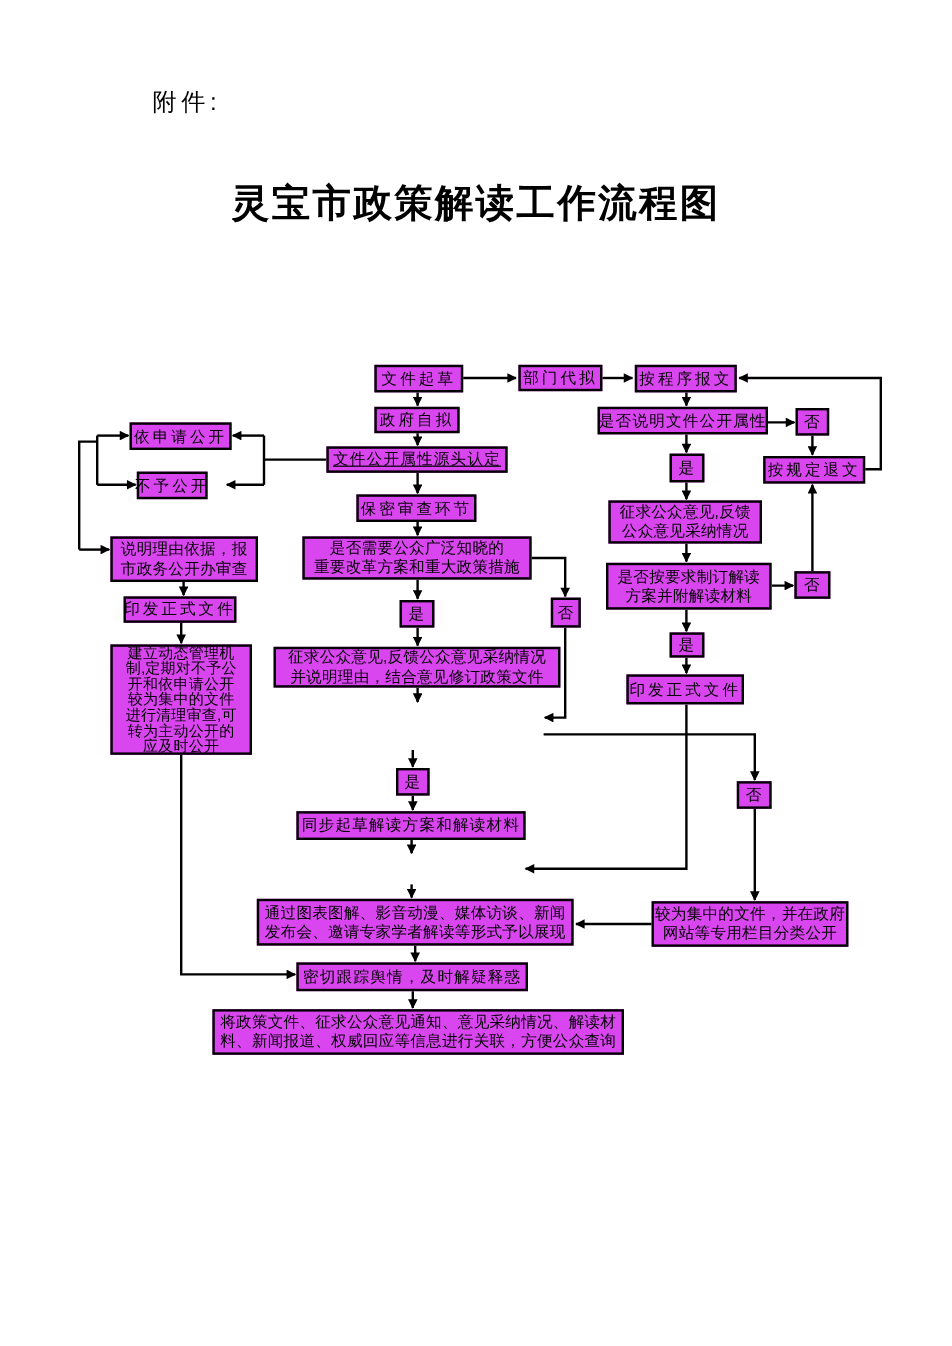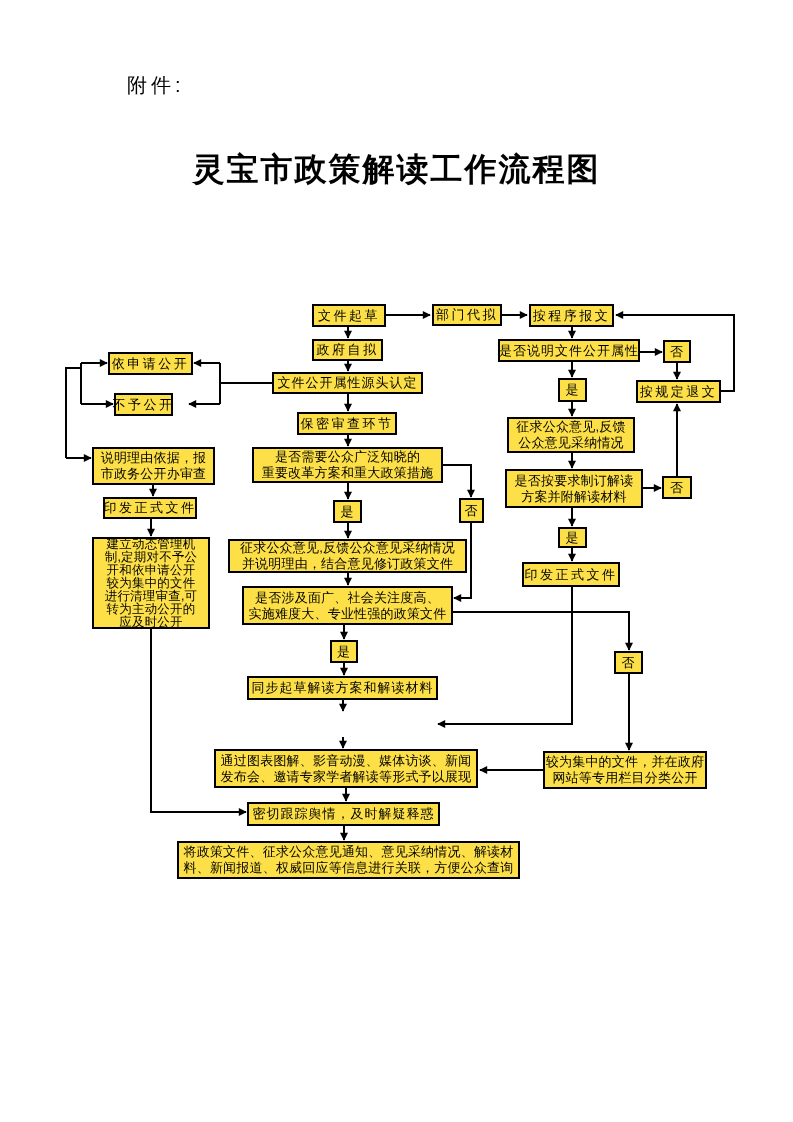--- a/index.html
+++ b/index.html
@@ -1,21 +1,21 @@
 <!DOCTYPE html>
 <html><head>
 <meta charset="utf-8">
 <style>
   html,body{margin:0;padding:0;background:#ffffff;}
   .page{position:relative;width:793px;height:1122px;background:#ffffff;color:#000;
         font-family:"Liberation Sans",sans-serif;overflow:hidden;}
   .attach{position:absolute;left:127px;top:72px;font-size:20px;letter-spacing:4px;}
   .title{position:absolute;left:0;top:148px;width:793px;text-align:center;
          font-size:32px;font-weight:bold;letter-spacing:2px;}
-  .node{position:absolute;box-sizing:border-box;border:2px solid #000;background:#fde047;
+  .node{position:absolute;box-sizing:border-box;border:2px solid #000;background:#d946ef;
         display:flex;align-items:center;justify-content:center;text-align:center;
         font-size:13px;line-height:16px;white-space:pre;letter-spacing:1px;}
   .sp{letter-spacing:2.5px;}
   .tight{letter-spacing:0.2px;}
   .tall{font-size:12.5px;line-height:13px;letter-spacing:0.2px;}
   svg.wires{position:absolute;left:0;top:0;pointer-events:none;}
   svg.wires path{stroke:#000;stroke-width:2;fill:none;}
 </style>
 </head>
 <body>
@@ -82,21 +82,21 @@
     <path d="M153,485 L153,496" marker-end="url(#arw)"></path>
     <path d="M151,519 L151,536" marker-end="url(#arw)"></path>
     <path d="M151,629 L151,812 L246,812" marker-end="url(#arw)"></path>
   </svg>
 
   <div class="node sp" style="left:312px;top:304px;width:74px;height:23px;">文件起草</div>
   <div class="node sp" style="left:432px;top:304px;width:70px;height:22px;">部门代拟</div>
   <div class="node sp" style="left:529px;top:304px;width:85px;height:23px;">按程序报文</div>
 
   <div class="node sp" style="left:312px;top:339px;width:71px;height:22px;">政府自拟</div>
-  <div class="node" style="left:272px;top:372px;width:151px;height:22px;">文件公开属性源头认定</div>
+  <div class="node" style="left:272px;top:372px;width:151px;height:22px;text-decoration:underline;">文件公开属性源头认定</div>
   <div class="node sp" style="left:297px;top:412px;width:100px;height:23px;">保密审查环节</div>
   <div class="node tight" style="left:252px;top:447px;width:191px;height:36px;">是否需要公众广泛知晓的
 重要改革方案和重大政策措施</div>
 
   <div class="node" style="left:498px;top:339px;width:142px;height:23px;">是否说明文件公开属性</div>
   <div class="node" style="left:663px;top:340px;width:28px;height:23px;">否</div>
   <div class="node sp" style="left:636px;top:380px;width:85px;height:23px;">按规定退文</div>
   <div class="node" style="left:558px;top:378px;width:29px;height:24px;">是</div>
   <div class="node tight" style="left:507px;top:417px;width:128px;height:36px;">征求公众意见,反馈
 公众意见采纳情况</div>
@@ -119,22 +119,20 @@
 开和依申请公开
 较为集中的文件
 进行清理审查,可
 转为主动公开的
 应及时公开</div>
 
   <div class="node" style="left:333px;top:500px;width:29px;height:23px;">是</div>
   <div class="node" style="left:459px;top:498px;width:25px;height:25px;">否</div>
   <div class="node tight" style="left:228px;top:539px;width:239px;height:34px;">征求公众意见,反馈公众意见采纳情况
 并说明理由，结合意见修订政策文件</div>
-  <div class="node tight" style="left:242px;top:586px;width:211px;height:39px;">是否涉及面广、社会关注度高、
-实施难度大、专业性强的政策文件</div>
   <div class="node" style="left:330px;top:640px;width:28px;height:23px;">是</div>
   <div class="node" style="left:247px;top:676px;width:191px;height:24px;">同步起草解读方案和解读材料</div>
   <div class="node tight" style="left:214px;top:749px;width:264px;height:39px;">通过图表图解、影音动漫、媒体访谈、新闻
 发布会、邀请专家学者解读等形式予以展现</div>
   <div class="node" style="left:247px;top:802px;width:193px;height:24px;">密切跟踪舆情，及时解疑释惑</div>
   <div class="node tight" style="left:177px;top:841px;width:343px;height:38px;">将政策文件、征求公众意见通知、意见采纳情况、解读材
 料、新闻报道、权威回应等信息进行关联，方便公众查询</div>
 
 </div>
 

